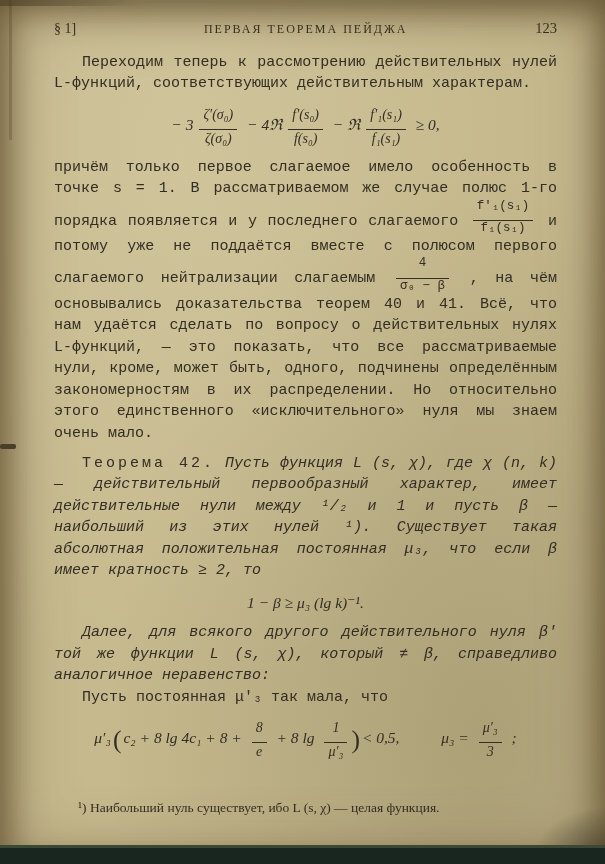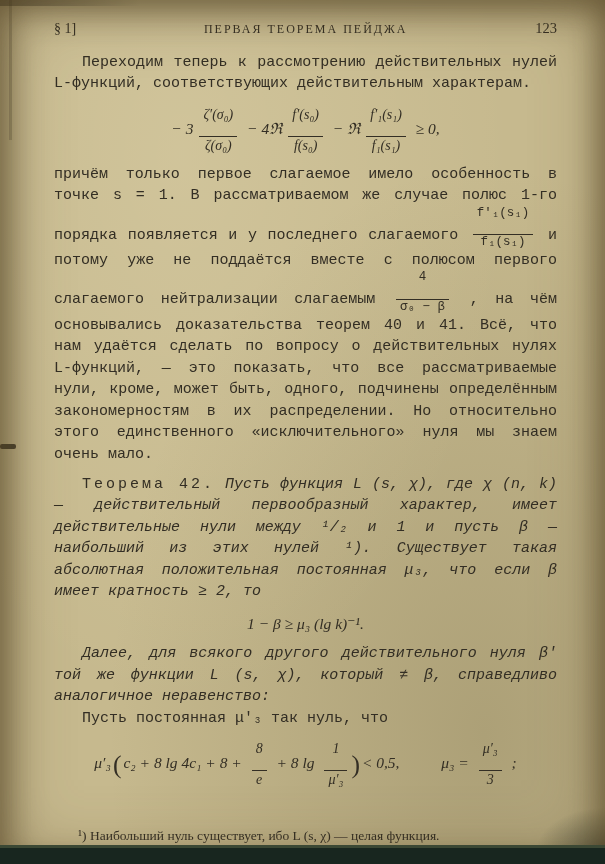--- a/index.html
+++ b/index.html
@@ -51,21 +51,21 @@
   }
   .formula .t { margin: 0 2px; }
   .frac {
     display: inline-block;
     vertical-align: middle;
     text-align: center;
     line-height: 1.1;
     margin: 0 4px;
     font-size: 14px;
   }
-  .frac .num { display: block; padding: 0 4px 14px 4px; border-bottom: 1px solid currentColor; }
+  .frac .num { display: block; padding: 0 4px 7px 4px; border-bottom: 1px solid currentColor; }
   .frac .den { display: block; padding: 1px 4px 0 4px; }
   .ifrac { font-size: 12.5px; vertical-align: -7px; }
   .bigp { font-size: 165%; font-style: normal; vertical-align: -5px; }
   .gap { display: inline-block; width: 30px; }
   .footnote {
     margin: 40px 0 0 0;
     font-size: 13.5px;
     text-indent: 24px;
     text-align: justify;
   }
@@ -136,21 +136,21 @@
     <p class="para indent theorem">
       <span class="thm-label">Теорема 42.</span>
       <span class="thm-text">Пусть функция L (s, χ), где χ (n, k) — действительный первообразный характер, имеет действительные нули между ¹/₂ и 1 и пусть β — наибольший из этих нулей ¹). Существует такая абсолютная положительная постоянная μ₃, что если β имеет кратность ≥ 2, то</span>
     </p>
 
     <div class="formula">1 − β ≥ μ₃ (lg k)⁻¹.</div>
 
     <p class="para indent theorem-cont">Далее, для всякого другого действительного нуля β′ той же функции L (s, χ), который ≠ β, справедливо аналогичное неравенство:</p>
 
 
-    <p class="para indent">Пусть постоянная μ′₃ так нуль, что</p>
+    <p class="para indent">Пусть постоянная μ′₃ так мала, что</p>
 
     <div class="formula">
       <span class="t">μ′₃</span><span class="bigp">(</span><span class="t">c₂ + 8 lg 4c₁ + 8 +</span>
       <span class="frac"><span class="num">8</span><span class="den">e</span></span>
       <span class="t">+ 8 lg</span>
       <span class="frac"><span class="num">1</span><span class="den">μ′₃</span></span><span class="bigp">)</span><span class="t">&lt; 0,5,</span>
       <span class="gap"></span>
       <span class="t">μ₃ =</span>
       <span class="frac"><span class="num">μ′₃</span><span class="den">3</span></span>
       <span class="t">;</span>

